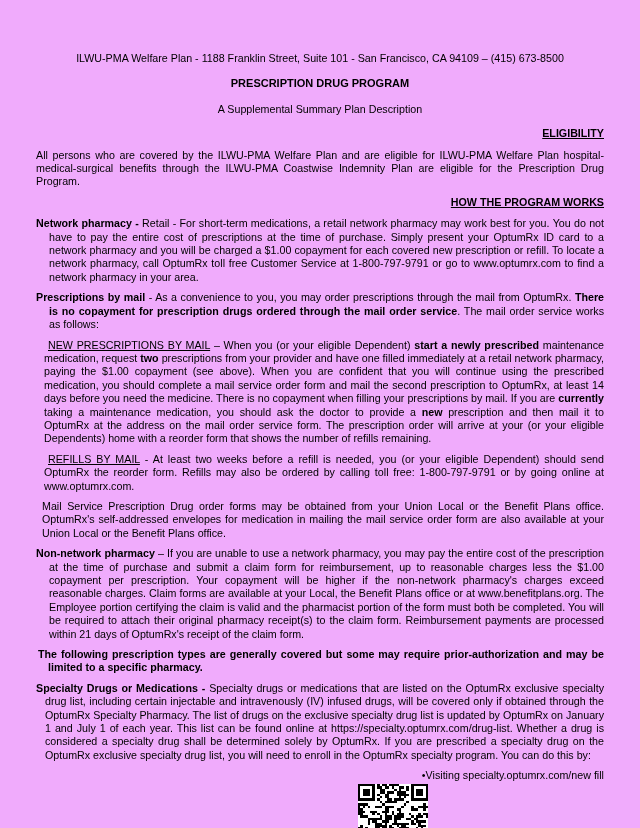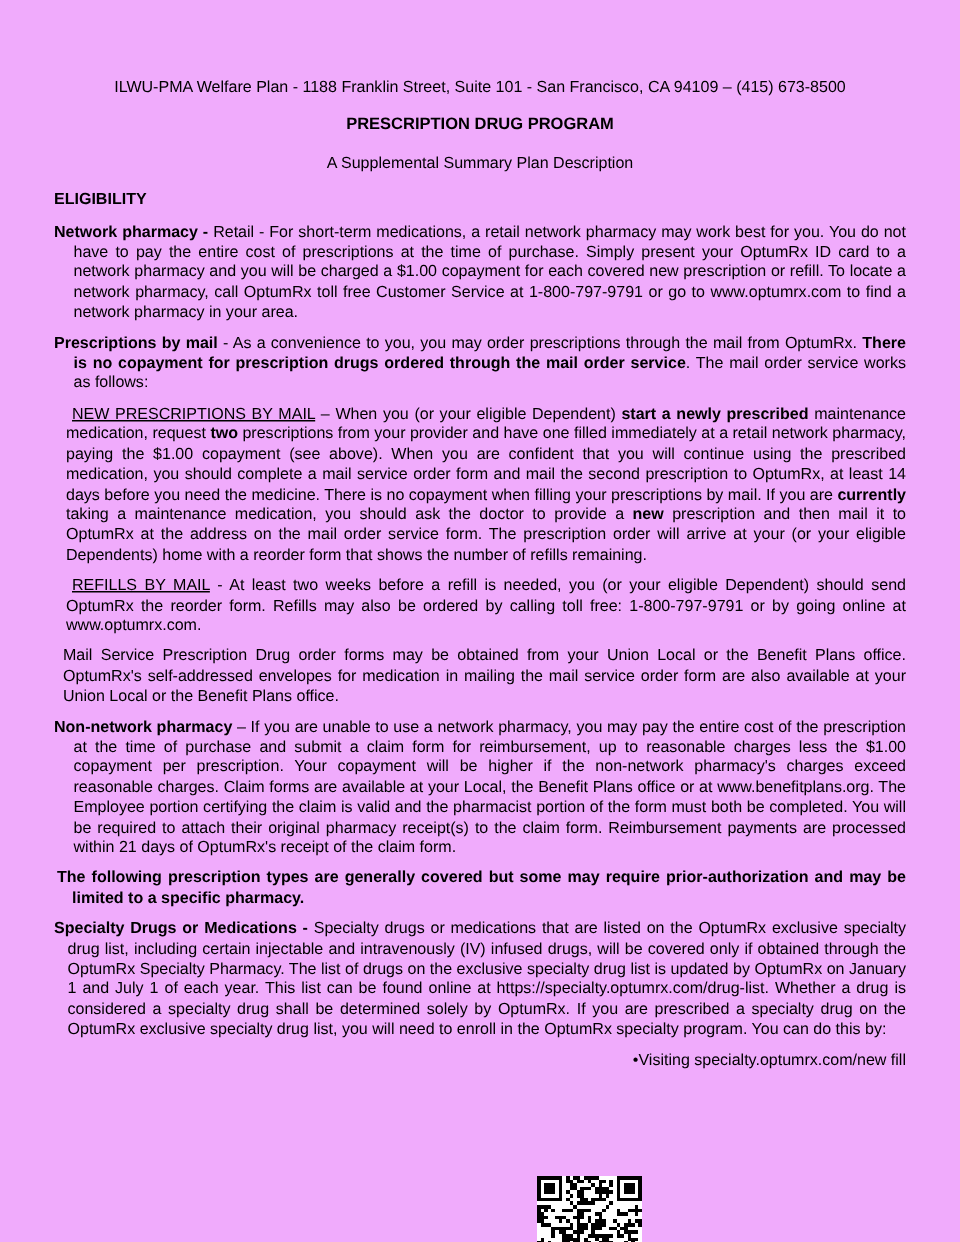--- a/index.html
+++ b/index.html
@@ -12,21 +12,21 @@
     font-family: "Liberation Sans", sans-serif;
     font-size: 10.7px;
     line-height: 13.4px;
     box-sizing: border-box;
     padding: 52px 36px 0 36px;
     overflow: hidden;
   }
   .address { text-align: center; margin: 0 0 8px 0; }
   .title   { text-align: center; font-weight: bold; font-size: 11px; margin: 12px; }
   .subtitle{ text-align: center; margin: 0 0 11px 0; }
-  .heading { font-weight: bold; margin: 3px 0 8px 0; }
+  .heading { font-weight: bold; text-decoration: underline; margin: 3px 0 8px 0; text-align: right; }
   p { margin: 0 0 7px 0; text-align: justify; }
   .hang    { padding-left: 13px; text-indent: -13px; }   
   .sub     { margin-left: 8px; text-indent: 4px; }       
   .mailsvc { margin-left: 6px; }
   .note    { padding-left: 12px; text-indent: -10px; }
   .hang2   { padding-left: 9px; text-indent: -9px; }
   .b { font-weight: bold; }
   .u { text-decoration: underline; }
   .bullet-row { margin: 6px 0 0 24px; text-align: right; }
   .bullet-dot { display: inline-block; width: 25px; }
@@ -44,21 +44,23 @@
 </head>
 <body>
 
 <div class="page">
 
   <div class="address">ILWU-PMA Welfare Plan - 1188 Franklin Street, Suite 101 - San Francisco, CA  94109 – (415) 673-8500</div>
   <div class="title">PRESCRIPTION DRUG PROGRAM</div>
   <div class="subtitle">A Supplemental Summary Plan Description</div>
 
   <div class="heading">ELIGIBILITY</div>
-
+  <p>All persons who are covered by the ILWU-PMA Welfare Plan and are eligible for ILWU-PMA Welfare Plan hospital-medical-surgical benefits through the ILWU-PMA Coastwise Indemnity Plan are eligible for the Prescription Drug Program.</p>
+
+  <div class="heading">HOW THE PROGRAM WORKS</div>
 
   <p class="hang"><span class="b">Network pharmacy - </span><span>Retail - For short-term medications, a retail network pharmacy may work best for you.  You do not have to pay the entire cost of prescriptions at the time of purchase.  Simply present your OptumRx ID card to a network pharmacy and you will be charged a $1.00 copayment for each covered new prescription or refill.  To locate a network pharmacy, call OptumRx toll free Customer Service at 1-800-797-9791 or go to www.optumrx.com to find a network pharmacy in your area.</span></p>
 
   <p class="hang"><span class="b">Prescriptions by mail</span><span> - As a convenience to you, you may order prescriptions through the mail from OptumRx. </span><span class="b">There is no copayment for prescription drugs ordered through the mail order service</span><span>.  The mail order service works as follows:</span></p>
 
   <p class="sub"><span class="u">NEW PRESCRIPTIONS BY MAIL</span><span> – When you (or your eligible Dependent) </span><span class="b">start a newly prescribed</span><span> maintenance medication, request </span><span class="b">two</span><span> prescriptions from your provider and have one filled immediately at a retail network pharmacy, paying the $1.00 copayment (see above).  When you are confident that you will continue using the prescribed medication, you should complete a mail service order form and mail the second prescription to OptumRx, at least 14 days before you need the medicine. There is no copayment when filling your prescriptions by mail.  If you are </span><span class="b">currently</span><span> taking a maintenance medication, you should ask the doctor to provide a </span><span class="b">new</span><span> prescription and then mail it to OptumRx at the address on the mail order service form.  The prescription order will arrive at your (or your eligible Dependents) home with a reorder form that shows the number of refills remaining.</span></p>
 
   <p class="sub"><span class="u">REFILLS BY MAIL</span><span> - At least two weeks before a refill is needed, you (or your eligible Dependent) should send OptumRx the reorder form.  Refills may also be ordered by calling toll free: 1-800-797-9791 or by going online at www.optumrx.com.</span></p>
 
   <p class="mailsvc"><span>Mail Service Prescription Drug order forms may be obtained from your Union Local or the Benefit Plans  office. OptumRx's self-addressed envelopes for medication in mailing the mail service order form are also available at your Union Local or the Benefit Plans office.</span></p>

